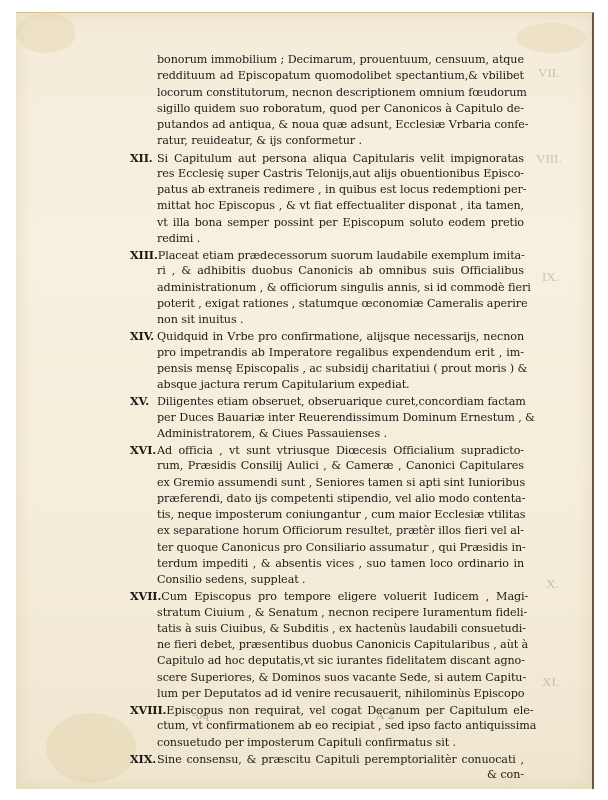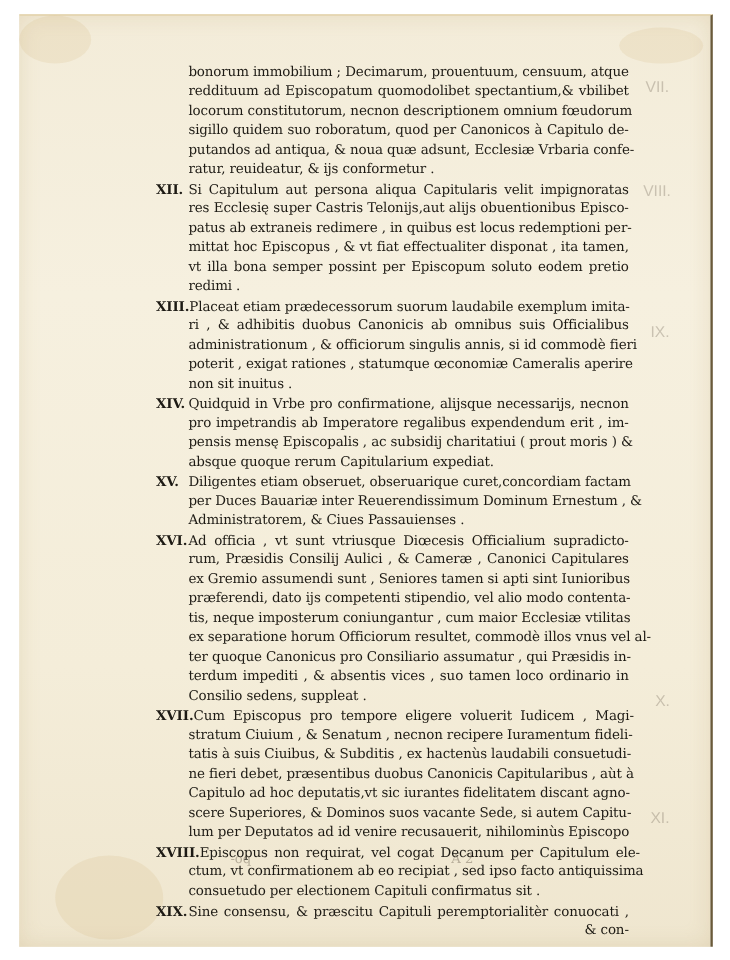--- a/index.html
+++ b/index.html
@@ -16,21 +16,21 @@
     position:absolute; left:130px; top:52px; width:394px;
     font-family:"DejaVu Serif", serif; font-size:11.2px; line-height:16.25px;
     color:#1d1a14; letter-spacing:-0.1px;
   }
   .line { display:block; white-space:nowrap; text-align:justify; text-align-last:justify; padding-left:27px; height:16.25px; }
   .line.last { text-align-last:left; }
   .line.right { text-align-last:right; }
   .line.num { padding-left:0; }
   .numeral { display:inline-block; font-weight:bold; min-width:27px; }
   .bleed {
-    position:absolute; font-family:Liberation Sans, sans-serif; font-size:13px; color:rgba(120,110,95,0.35);
+    position:absolute; font-family:Liberation Serif, serif; font-size:13px; color:rgba(120,110,95,0.35);
   }
   .sig { position:absolute; font-family:"DejaVu Serif", serif; font-size:11px; color:rgba(110,100,85,0.45); }
 </style>
 </head>
 <body>
 
 <div class="page">
   <div class="stain" style="left:0;top:0;width:60px;height:40px;"></div>
   <div class="stain" style="left:500px;top:10px;width:70px;height:30px;"></div>
   <div class="stain" style="left:30px;top:700px;width:90px;height:70px;"></div>
@@ -58,38 +58,38 @@
     <span class="line">vt illa bona semper possint per Episcopum soluto eodem pretio</span>
     <span class="line last">redimi .</span>
     <span class="line num"><span class="numeral">XIII.</span><span style="display: inline-block; width: 367px; text-align: justify; text-align-last: justify;">Placeat etiam prædecessorum suorum laudabile exemplum imita-</span></span>
     <span class="line">ri , &amp; adhibitis duobus Canonicis ab omnibus suis Officialibus</span>
     <span class="line">administrationum , &amp; officiorum singulis annis, si id commodè fieri</span>
     <span class="line">poterit , exigat rationes , statumque œconomiæ Cameralis aperire</span>
     <span class="line last">non sit inuitus .</span>
     <span class="line num"><span class="numeral">XIV.</span><span style="display: inline-block; width: 367px; text-align: justify; text-align-last: justify;">Quidquid in Vrbe pro confirmatione, alijsque necessarijs, necnon</span></span>
     <span class="line">pro impetrandis ab Imperatore regalibus expendendum erit , im-</span>
     <span class="line">pensis mensę Episcopalis , ac subsidij charitatiui ( prout moris ) &amp;</span>
-    <span class="line last">absque quoque rerum Capitularium expediat.</span>
+    <span class="line last">absque jactura rerum Capitularium expediat.</span>
     <span class="line num"><span class="numeral">XV.</span><span style="display: inline-block; width: 367px; text-align: justify; text-align-last: justify;">Diligentes etiam obseruet, obseruarique curet,concordiam factam</span></span>
     <span class="line">per Duces Bauariæ inter Reuerendissimum Dominum Ernestum , &amp;</span>
     <span class="line last">Administratorem, &amp; Ciues Passauienses .</span>
     <span class="line num"><span class="numeral">XVI.</span><span style="display: inline-block; width: 367px; text-align: justify; text-align-last: justify;">Ad officia , vt sunt vtriusque Diœcesis Officialium supradicto-</span></span>
     <span class="line">rum, Præsidis Consilij Aulici , &amp; Cameræ , Canonici Capitulares</span>
     <span class="line">ex Gremio assumendi sunt , Seniores tamen si apti sint Iunioribus</span>
     <span class="line">præferendi, dato ijs competenti stipendio, vel alio modo contenta-</span>
     <span class="line">tis, neque imposterum coniungantur , cum maior Ecclesiæ vtilitas</span>
-    <span class="line">ex separatione horum Officiorum resultet, commodè illos vnus vel al-</span>
+    <span class="line">ex separatione horum Officiorum resultet, prætèr illos fieri vel al-</span>
     <span class="line">ter quoque Canonicus pro Consiliario assumatur , qui Præsidis in-</span>
     <span class="line">terdum impediti , &amp; absentis vices , suo tamen loco ordinario in</span>
     <span class="line last">Consilio sedens, suppleat .</span>
     <span class="line num"><span class="numeral">XVII.</span><span style="display: inline-block; width: 367px; text-align: justify; text-align-last: justify;">Cum Episcopus pro tempore eligere voluerit Iudicem , Magi-</span></span>
     <span class="line">stratum Ciuium , &amp; Senatum , necnon recipere Iuramentum fideli-</span>
     <span class="line">tatis à suis Ciuibus, &amp; Subditis , ex hactenùs laudabili consuetudi-</span>
     <span class="line">ne fieri debet, præsentibus duobus Canonicis Capitularibus , aùt à</span>
     <span class="line">Capitulo ad hoc deputatis,vt sic iurantes fidelitatem discant agno-</span>
     <span class="line">scere Superiores, &amp; Dominos suos vacante Sede, si autem Capitu-</span>
     <span class="line">lum per Deputatos ad id venire recusauerit, nihilominùs Episcopo</span>
     <span class="line num"><span class="numeral">XVIII.</span><span style="display: inline-block; width: 367px; text-align: justify; text-align-last: justify;">Episcopus non requirat, vel cogat Decanum per Capitulum ele-</span></span>
     <span class="line">ctum, vt confirmationem ab eo recipiat , sed ipso facto antiquissima</span>
-    <span class="line last">consuetudo per electionem Capituli confirmatus sit .</span>
+    <span class="line last">consuetudo per imposterum Capituli confirmatus sit .</span>
     <span class="line last num"><span class="numeral">XIX.</span><span style="display: inline-block; width: 367px; text-align: justify; text-align-last: justify;">Sine consensu, &amp; præscitu Capituli peremptorialitèr conuocati ,</span></span>
     <span class="line right">&amp; con-</span>
   </div>
 
 </body></html>

